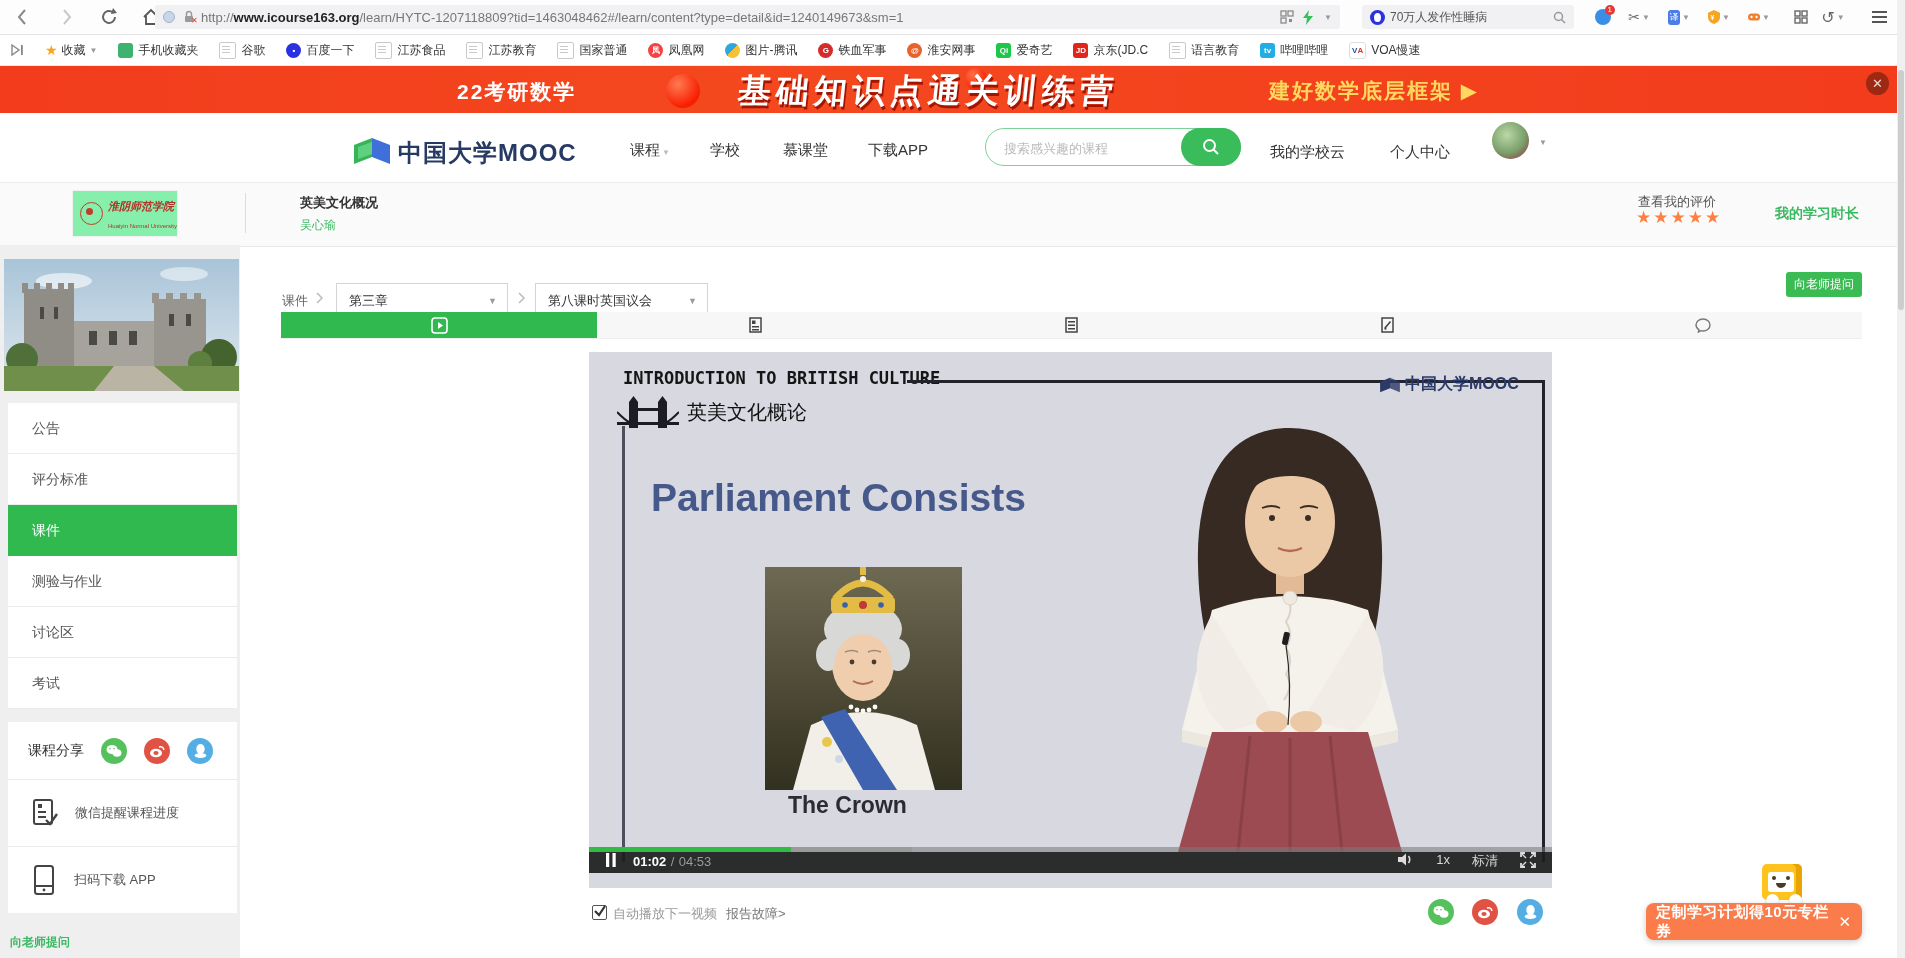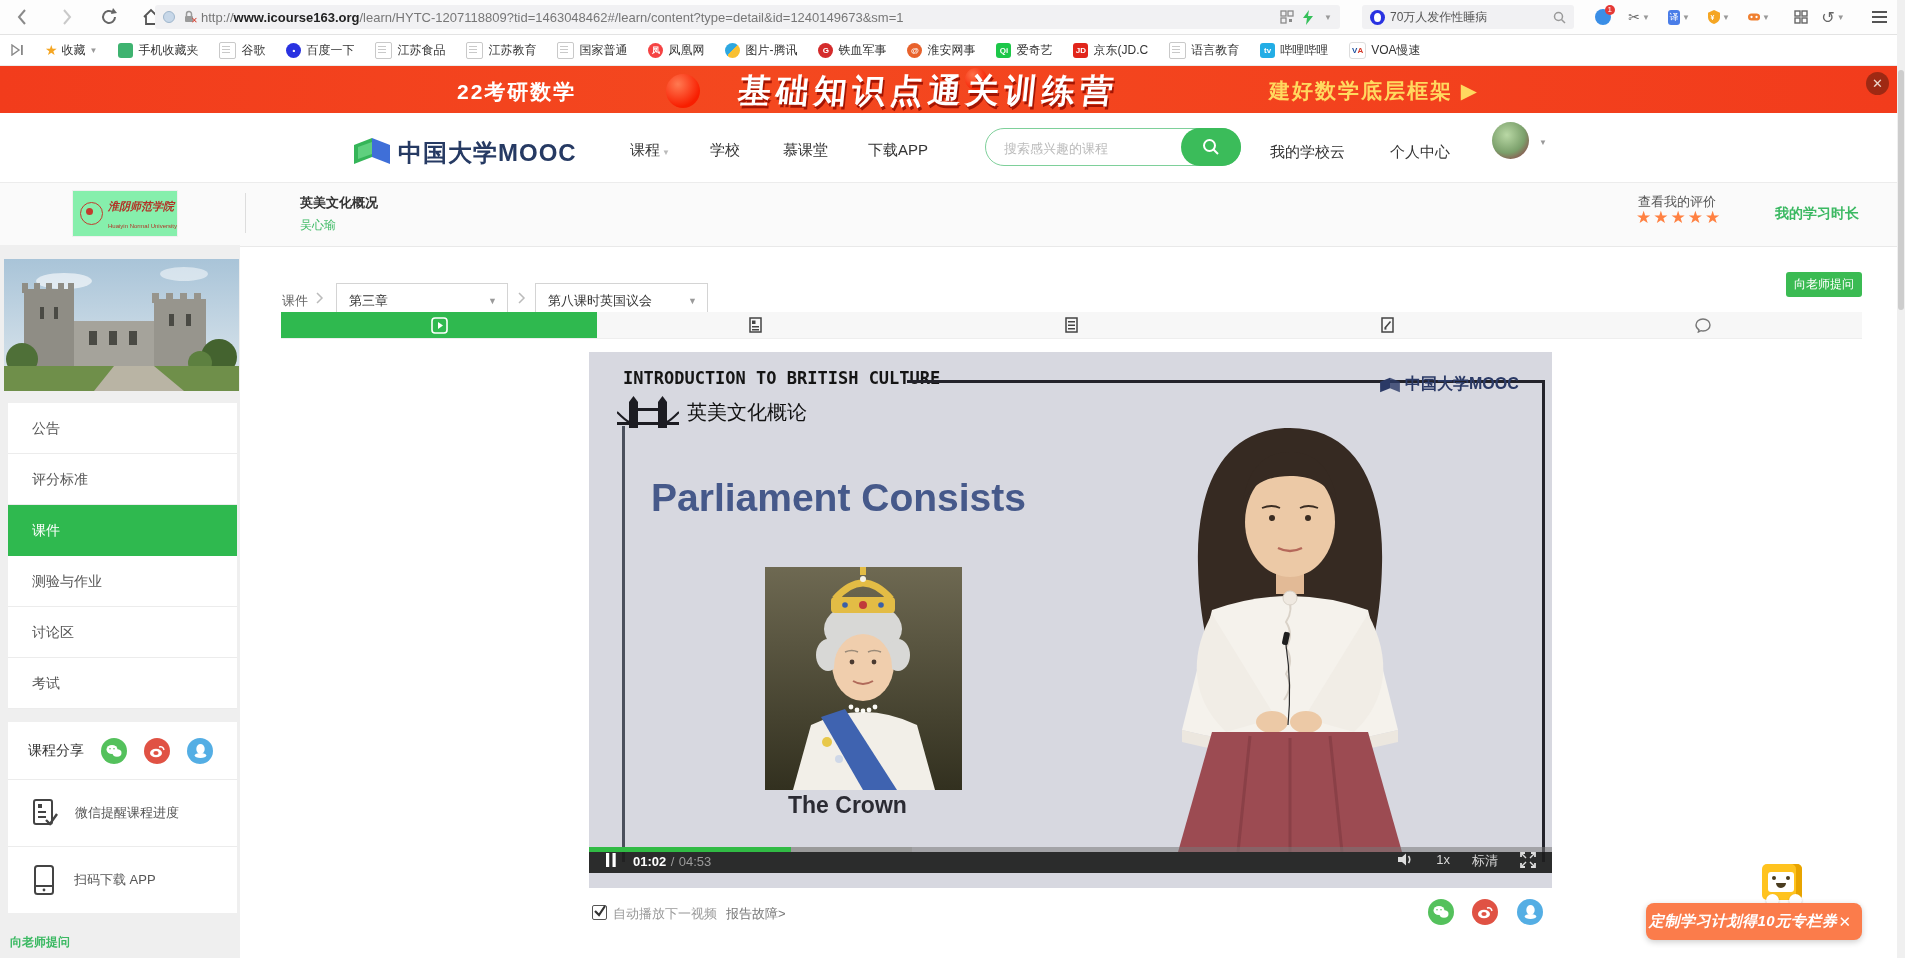--- a/index.html
+++ b/index.html
@@ -81,21 +81,21 @@
   .t-cur{color:#fff;font-size:13px;font-weight:bold;}
   .t-tot{color:#9b9b9b;font-size:13px;}
   .ctxt{color:#d8d8d8;font-size:13px;}
   
   .chk{left:592px;top:905px;width:13px;height:13px;border:1.5px solid #555;border-radius:2px;background:#fff;}
   .chk svg{position:absolute;left:0px;top:-2px;}
   .bv-l{font-size:13px;color:#999;}
   .soc{width:26px;height:26px;border-radius:50%;display:flex;align-items:center;justify-content:center;}
   
   .promo{left:1646px;top:903px;width:216px;height:37px;background:#fb7c4b;border-radius:8px;box-shadow:0 2px 6px rgba(0,0,0,0.2);display:flex;align-items:center;}
-  .promo-t{margin-left:3px;font-size:15px;font-weight:bold;color:#fff;letter-spacing:0.5px;font-style:italic;}
+  .promo-t{margin-left:10px;font-size:15px;font-weight:bold;color:#fff;letter-spacing:0.5px;}
   .promo-x{margin-left:auto;margin-right:11px;color:#fff;font-size:15px;font-weight:bold;}
   .robot{left:1762px;top:864px;width:40px;height:36px;background:#ffc31f;border-radius:5px;box-shadow:inset -6px 0 0 #e8a400;}
   .rface{position:absolute;left:6px;top:8px;width:26px;height:20px;background:#fff;border-radius:3px;}
   .hand{width:13px;height:13px;border-radius:50%;background:#fff;box-shadow:0 1px 2px rgba(0,0,0,0.25);}
   
   .sb-track{left:1897px;top:0;width:8px;height:958px;background:#f0f0f0;}
   .sb-thumb{left:1898px;top:70px;width:6px;height:240px;background:#cdcdcd;border-radius:3px;}
 </style>
 </head>
 <body>

